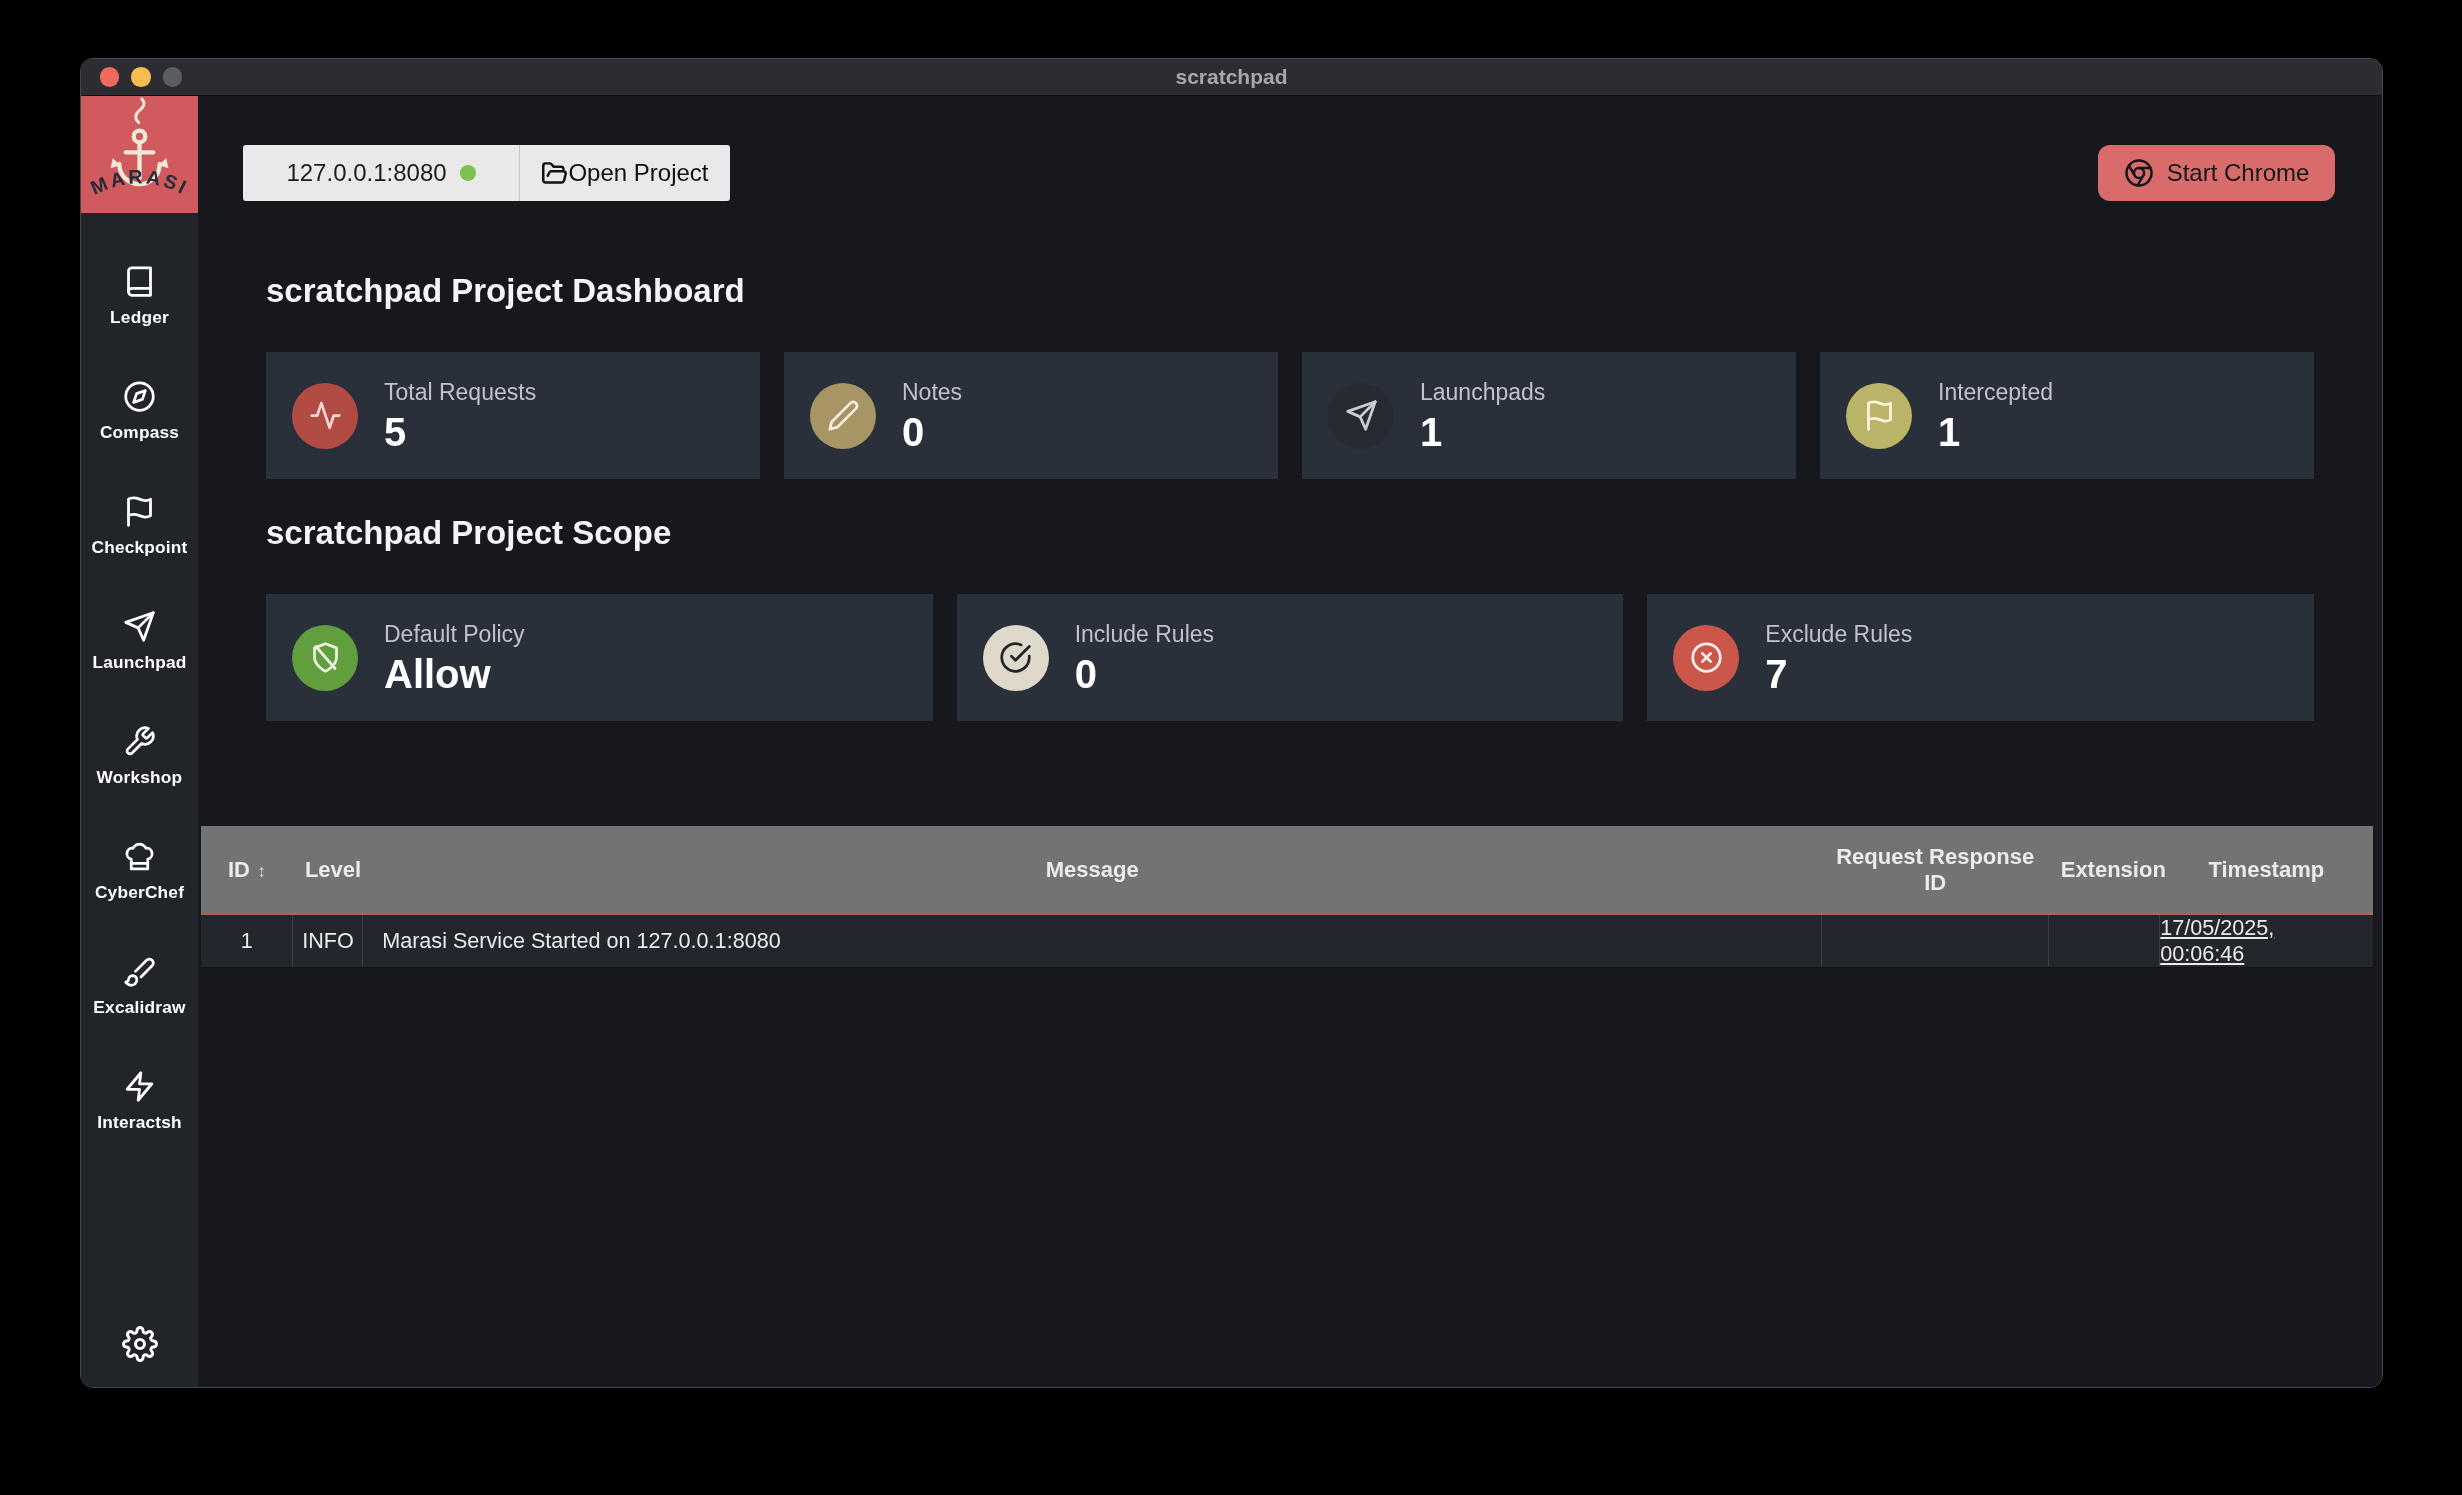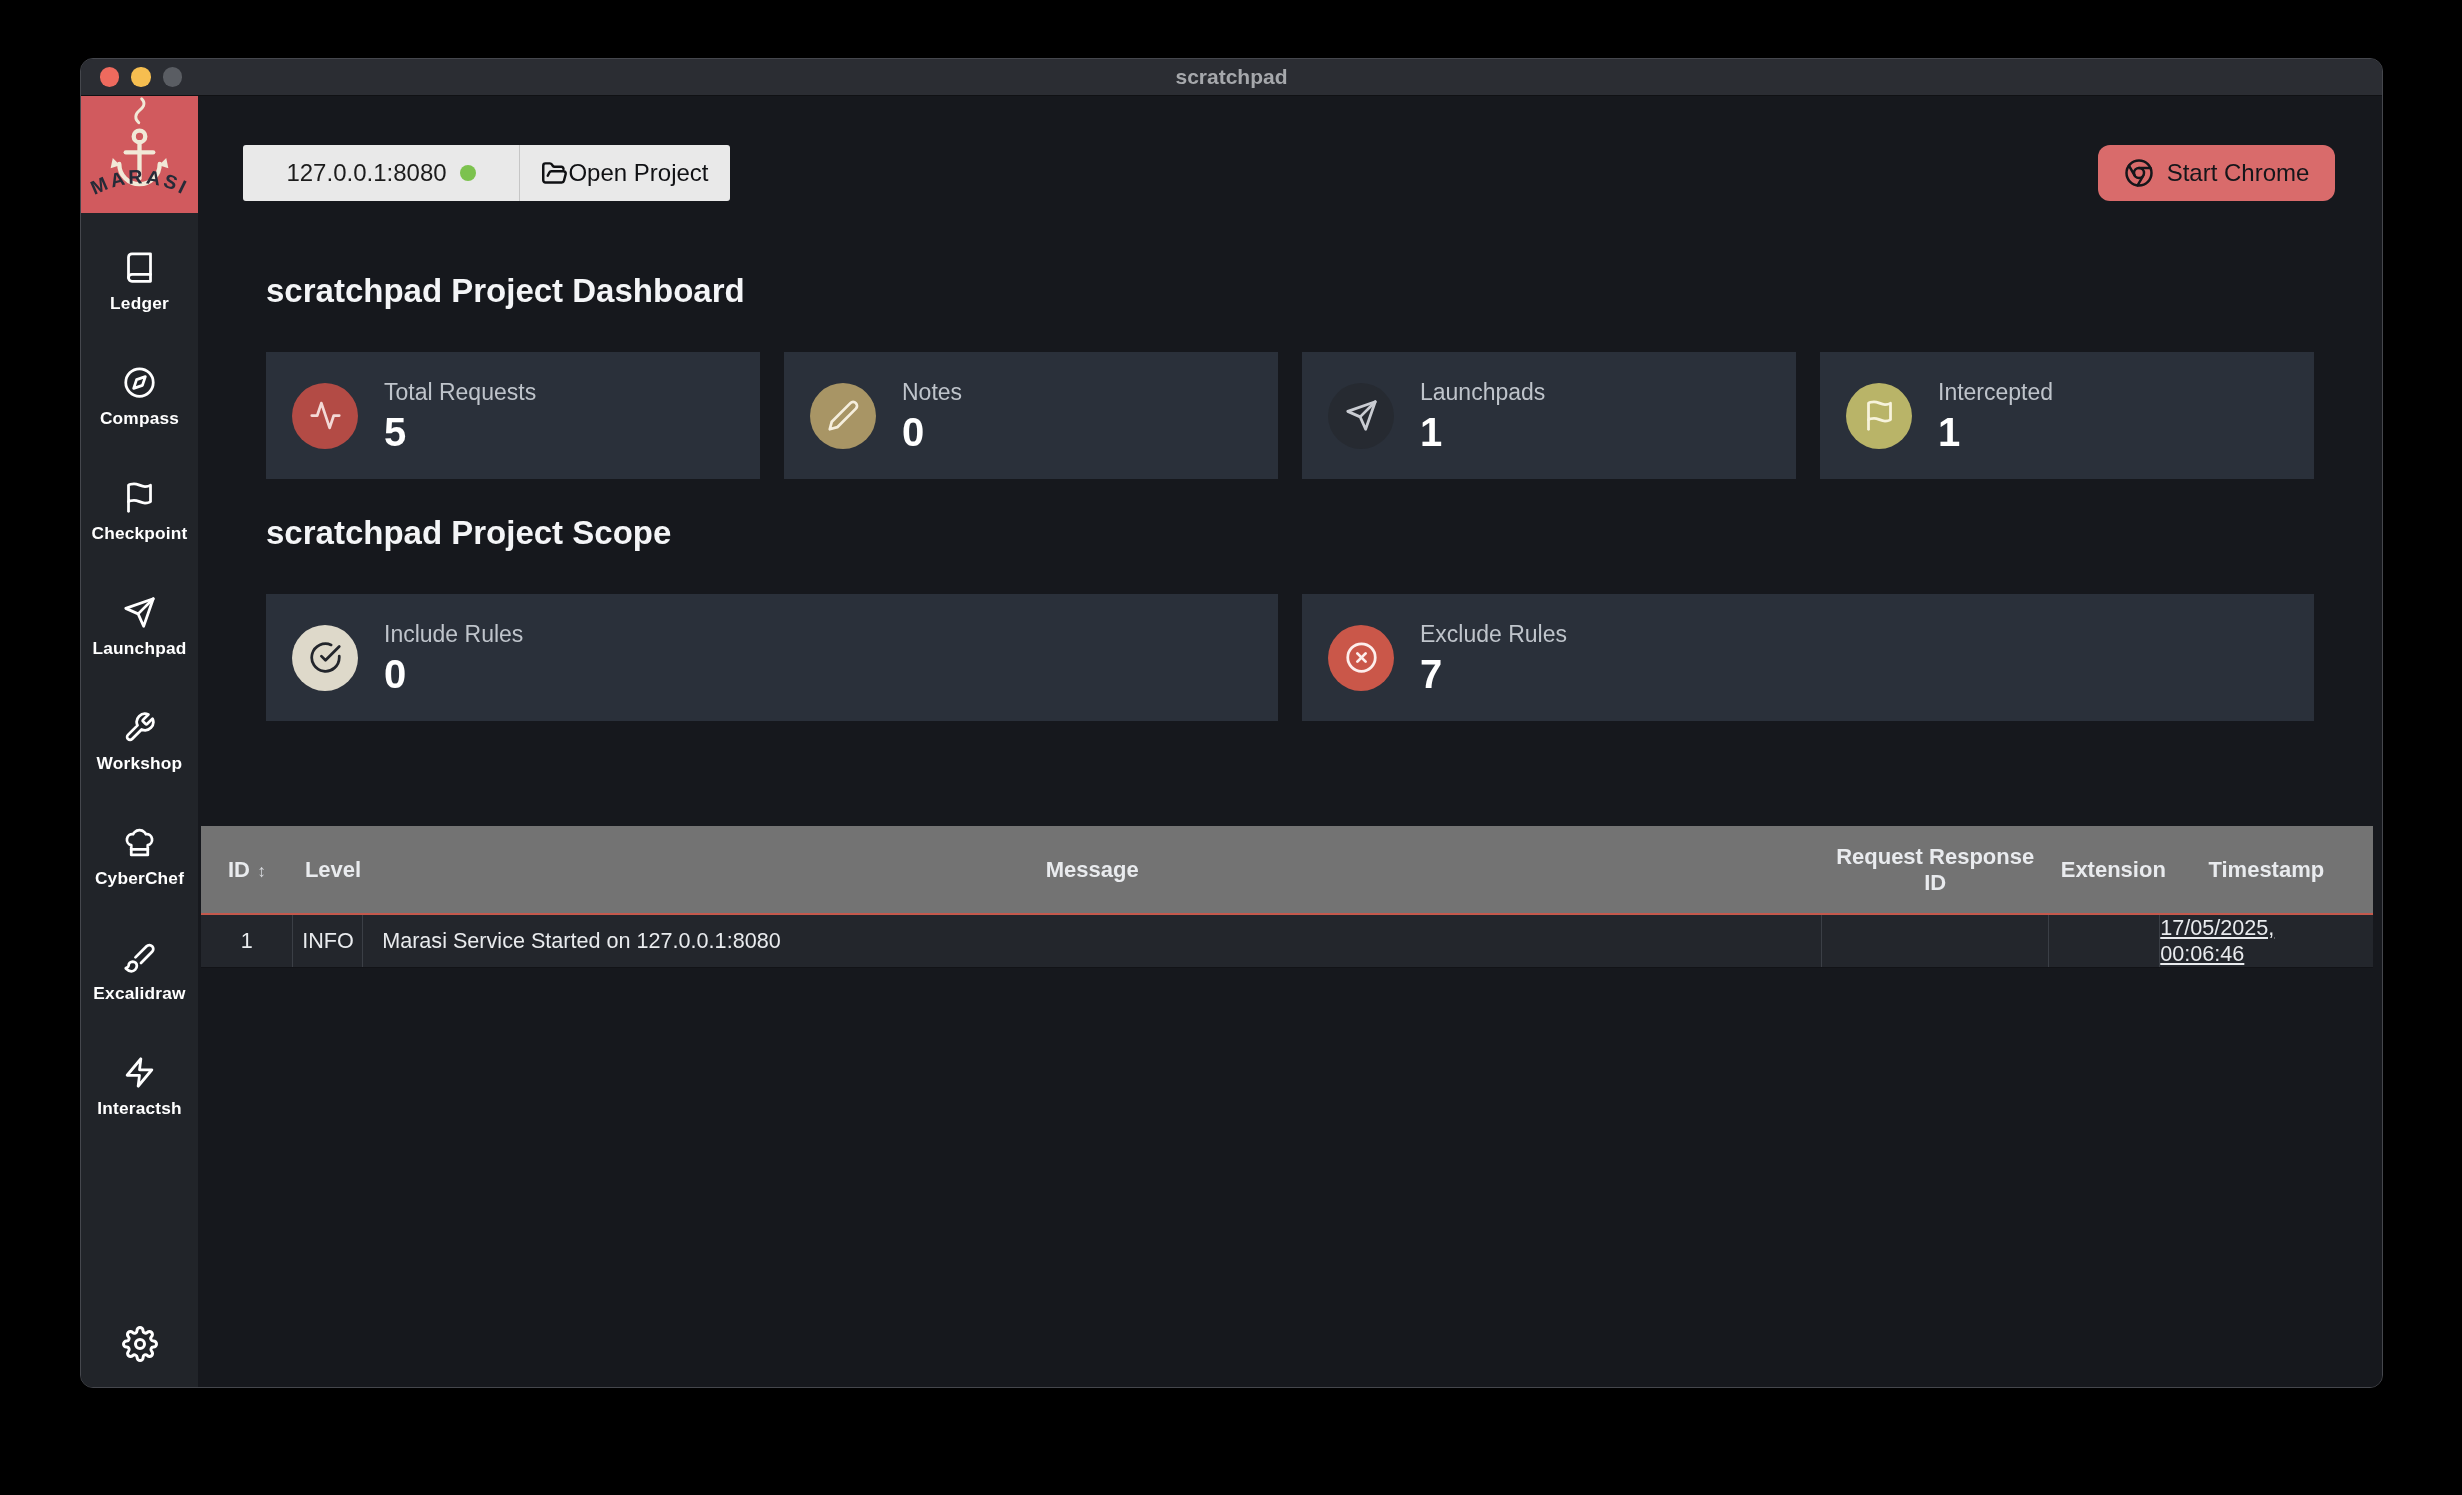--- a/index.html
+++ b/index.html
@@ -27,21 +27,21 @@
   .tl.red{background:#ee6a5e;}
   .tl.yellow{background:#f6be50;}
   .tl.gray{background:#5a5d63;}
   .title{font-size:21px;font-weight:700;color:#a6a8ac;}
 
   .content{display:flex;height:1293px;}
 
   
   .sidebar{width:117px;background:#212429;display:flex;flex-direction:column;align-items:center;flex-shrink:0;}
   .logo{width:117px;height:117px;flex-shrink:0;}
-  .nav{display:flex;flex-direction:column;padding-top:12px;}
+  .nav{display:flex;flex-direction:column;padding-top:26px;}
   .nav-item{
     width:117px;height:115px;display:flex;flex-direction:column;align-items:center;
     justify-content:center;gap:8.6px;color:#fff;cursor:pointer;
   }
   .nav-icon{width:33px;height:33px;}
   .nav-label{font-size:17.3px;font-weight:700;letter-spacing:0.2px;}
   .settings{margin-top:auto;margin-bottom:27px;color:#fff;cursor:pointer;}
   .settings svg{width:36px;height:36px;}
 
   
@@ -329,20 +329,31 @@
           <div class="card-text">
             <div class="card-label">Intercepted</div>
             <div class="card-value">1</div>
           </div>
         </div>
       </div>
 
       <h2 class="h2">scratchpad Project Scope</h2>
 
       <div class="cards scope">
+        <div class="card">
+          <div class="badge" style="background:#619f3e;color:#e9f3df">
+            <svg class="ic" viewBox="0 0 46 46" width="33" height="33">
+                <use href="#i-shield-off"></use>
+              </svg>
+          </div>
+          <div class="card-text">
+            <div class="card-label">Default Policy</div>
+            <div class="card-value">Allow</div>
+          </div>
+        </div>
         <div class="card">
           <div class="badge" style="background:#ded9ca;color:#22252b">
             <svg class="ic" viewBox="0 0 46 46" width="33" height="33">
                 <use href="#i-check-circle"></use>
               </svg>
           </div>
           <div class="card-text">
             <div class="card-label">Include Rules</div>
             <div class="card-value">0</div>
           </div>

